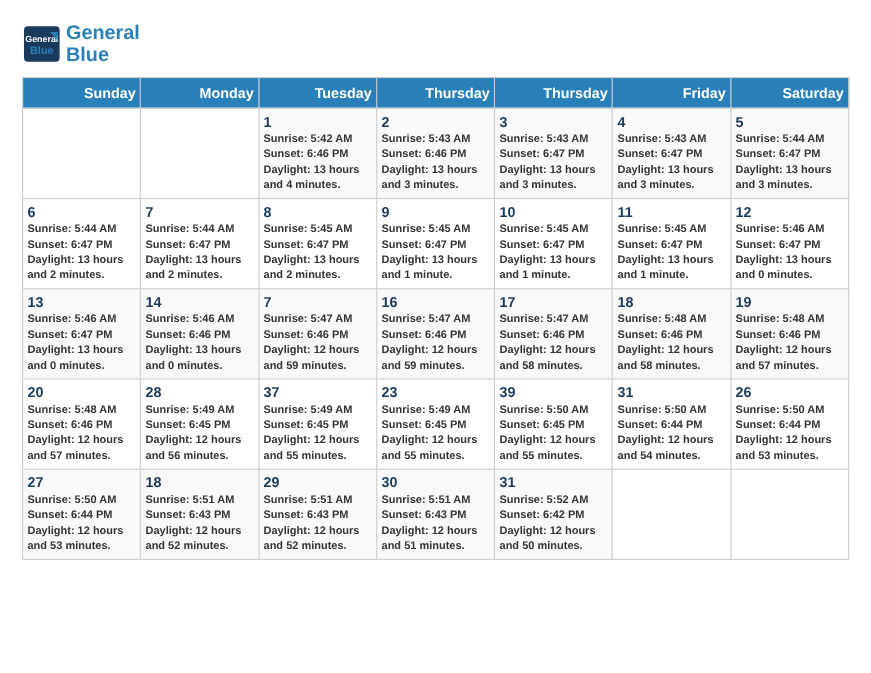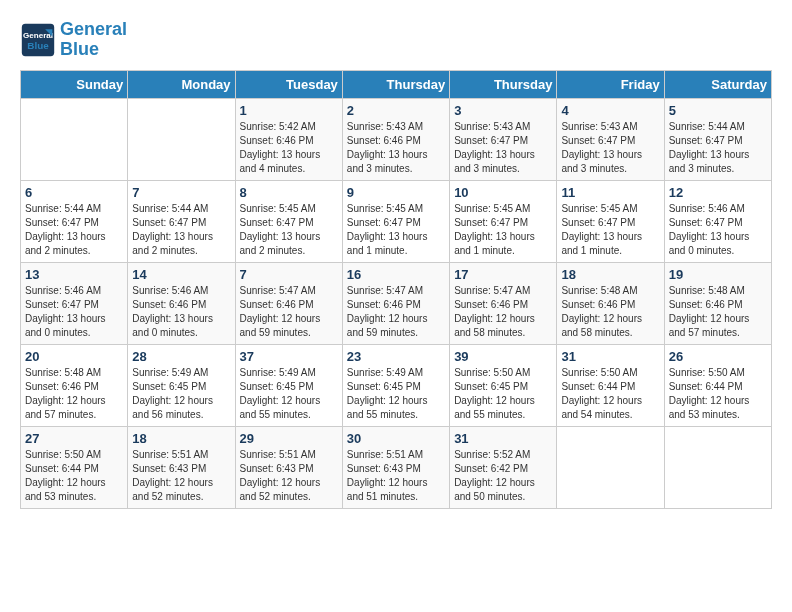--- a/index.html
+++ b/index.html
@@ -75,20 +75,21 @@
       font-size: 13px;
       font-weight: bold;
       color: #1a3a5c;
       display: block;
       margin-bottom: 2px;
     }
     .day-info {
       font-size: 10px;
       color: #333;
       line-height: 1.4;
+      font-weight: bold;
     }
     .empty {
       background: #fff !important;
     }
   </style>
 </head>
 <body>
 
 <div class="header">
   <div class="logo">

